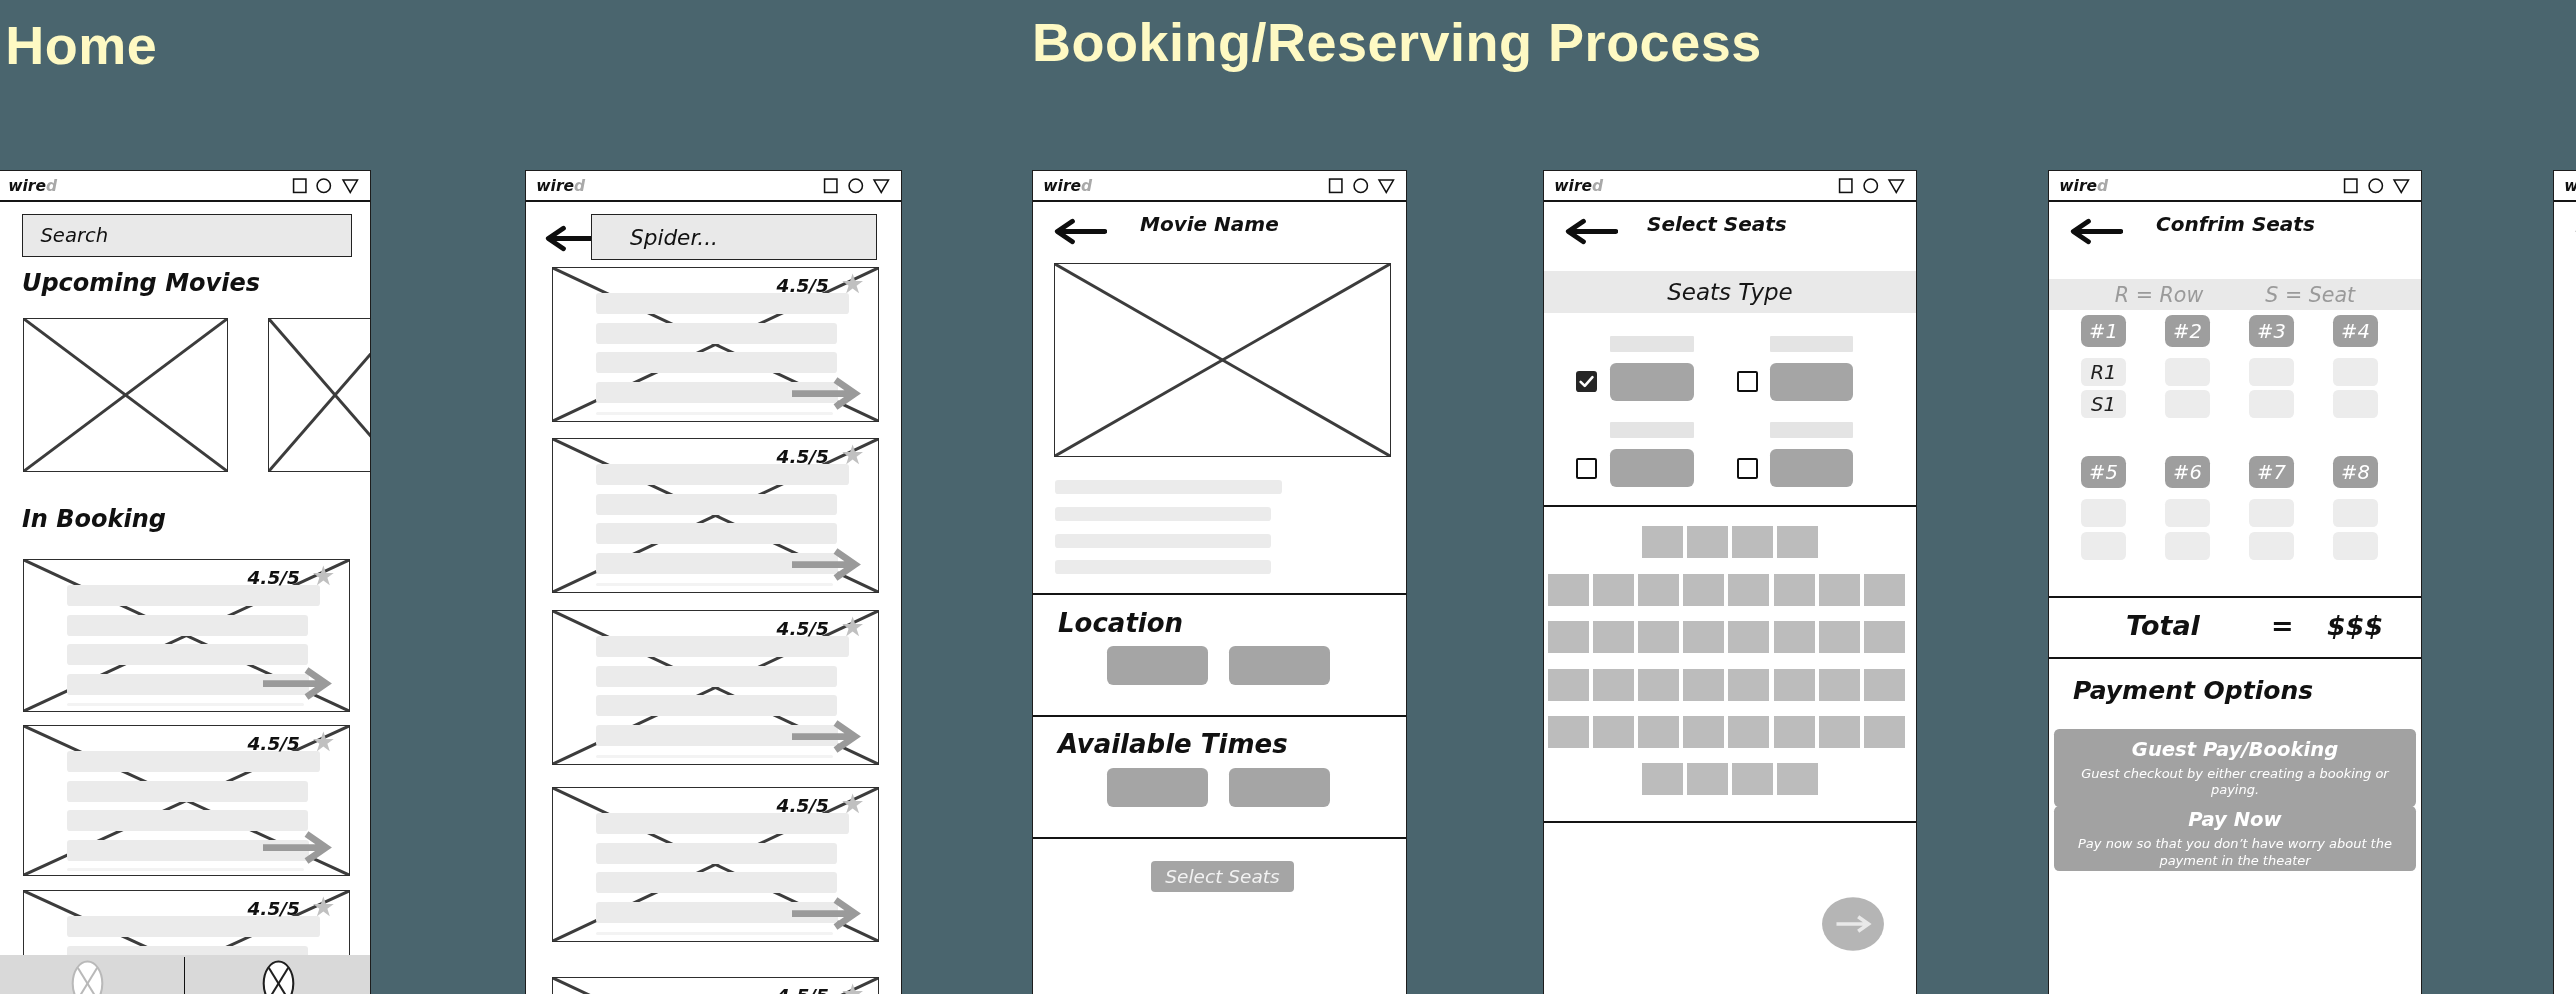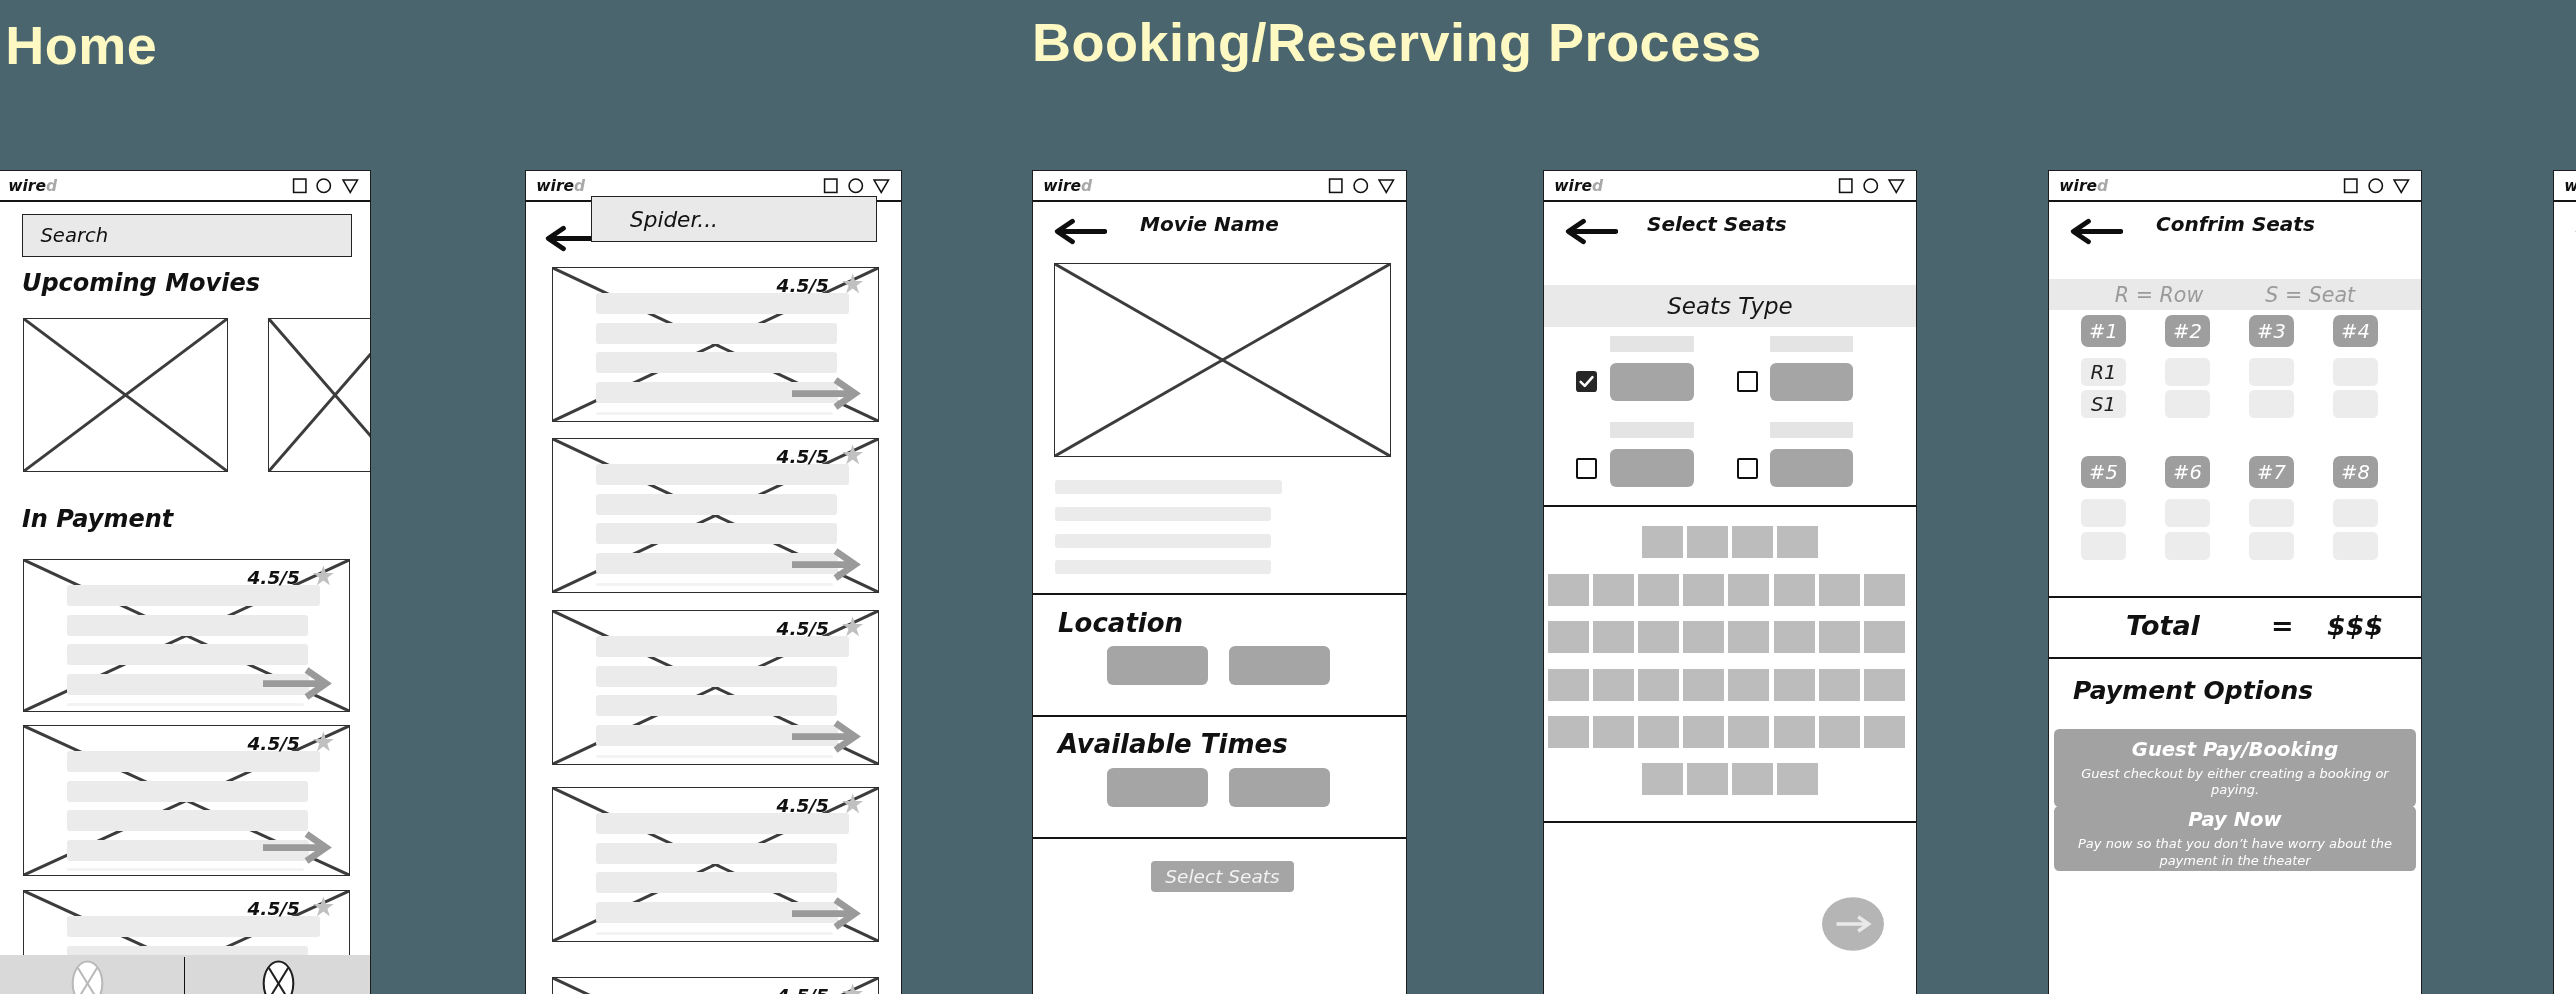--- a/index.html
+++ b/index.html
@@ -102,21 +102,21 @@
         <line x1="100" y1="0" x2="0" y2="100"></line>
       </svg>
   </div>
   <div class="ph" style="left:270px;top:147px;width:134px;height:154px">
     <svg class="x" viewBox="0 0 100 100" preserveAspectRatio="none">
         <line x1="0" y1="0" x2="100" y2="100"></line>
         <line x1="100" y1="0" x2="0" y2="100"></line>
       </svg>
   </div>
 
-  <div class="gheading hw" style="left:24px;top:334px">In Payment</div>
+  <div class="gheading hw" style="left:24px;top:334px">In Booking</div>
 
   <div class="ph" style="left:25px;top:388px;width:327px;height:153px">
     <svg class="x" viewBox="0 0 100 100" preserveAspectRatio="none">
         <line x1="0" y1="0" x2="100" y2="100"></line>
         <line x1="100" y1="0" x2="0" y2="100"></line>
       </svg>
     <div class="sk" style="top:25px;width:253px"></div>
     <div class="sk" style="top:55px;width:241px"></div>
     <div class="sk" style="top:84px;width:241px"></div>
     <div class="sk" style="top:114px;width:242px"></div>
@@ -183,21 +183,21 @@
         </svg>
       <svg width="18.5" height="17.5" viewBox="0 0 36 34">
           <path d="M4 6 L32 6 L18 30 Z" fill="none" stroke="#111" stroke-width="3"></path>
         </svg>
     </span>
   </div>
 
   <svg class="backarrow" style="left:17.5px;top:54px" viewBox="0 0 100 48">
     <path d="M96 24 H12 M36 5 L8 24 L36 43" fill="none" stroke="#0e0e0e" stroke-width="9" stroke-linecap="round" stroke-linejoin="round"></path>
   </svg>
-  <div class="searchbox hw" style="left:65px;top:25px;width:286px;height:46px;font-size:21.6px;padding-left:38px">
+  <div class="searchbox hw" style="left:65px;top:43px;width:286px;height:46px;font-size:21.6px;padding-left:38px">
     <span>Spider...</span>
   </div>
 
   <div class="ph" style="left:26px;top:96px;width:327px;height:155px">
     <svg class="x" viewBox="0 0 100 100" preserveAspectRatio="none">
         <line x1="0" y1="0" x2="100" y2="100"></line>
         <line x1="100" y1="0" x2="0" y2="100"></line>
       </svg>
     <div class="sk" style="top:25px;width:253px"></div>
     <div class="sk" style="top:55px;width:241px"></div>
@@ -329,21 +329,21 @@
           <path d="M4 6 L32 6 L18 30 Z" fill="none" stroke="#111" stroke-width="3"></path>
         </svg>
     </span>
   </div>
 
   <svg class="backarrow" style="left:19.6px;top:47px" viewBox="0 0 100 48">
     <path d="M96 24 H12 M36 5 L8 24 L36 43" fill="none" stroke="#0e0e0e" stroke-width="9" stroke-linecap="round" stroke-linejoin="round"></path>
   </svg>
   <div class="ptitle hw" style="left:103px;top:41px">Select Seats</div>
 
-  <div class="band hw" style="top:114px;height:42px;display:flex;align-items:center;justify-content:center;font-size:23px;color:#161616">
+  <div class="band hw" style="top:100px;height:42px;display:flex;align-items:center;justify-content:center;font-size:23px;color:#161616">
     <span>Seats Type</span>
   </div>
 
   <div class="lbar" style="left:66px;top:165px;width:84px;height:15.5px"></div>
   <div class="lbar" style="left:226px;top:165px;width:83px;height:15.5px"></div>
   <div class="cb ck" style="left:32px;top:200px">
     <svg viewBox="0 0 40 40">
         <path d="M9 21 L17 29 L32 12" fill="none" stroke="#fff" stroke-width="5" stroke-linecap="round" stroke-linejoin="round"></path>
       </svg>
   </div>

